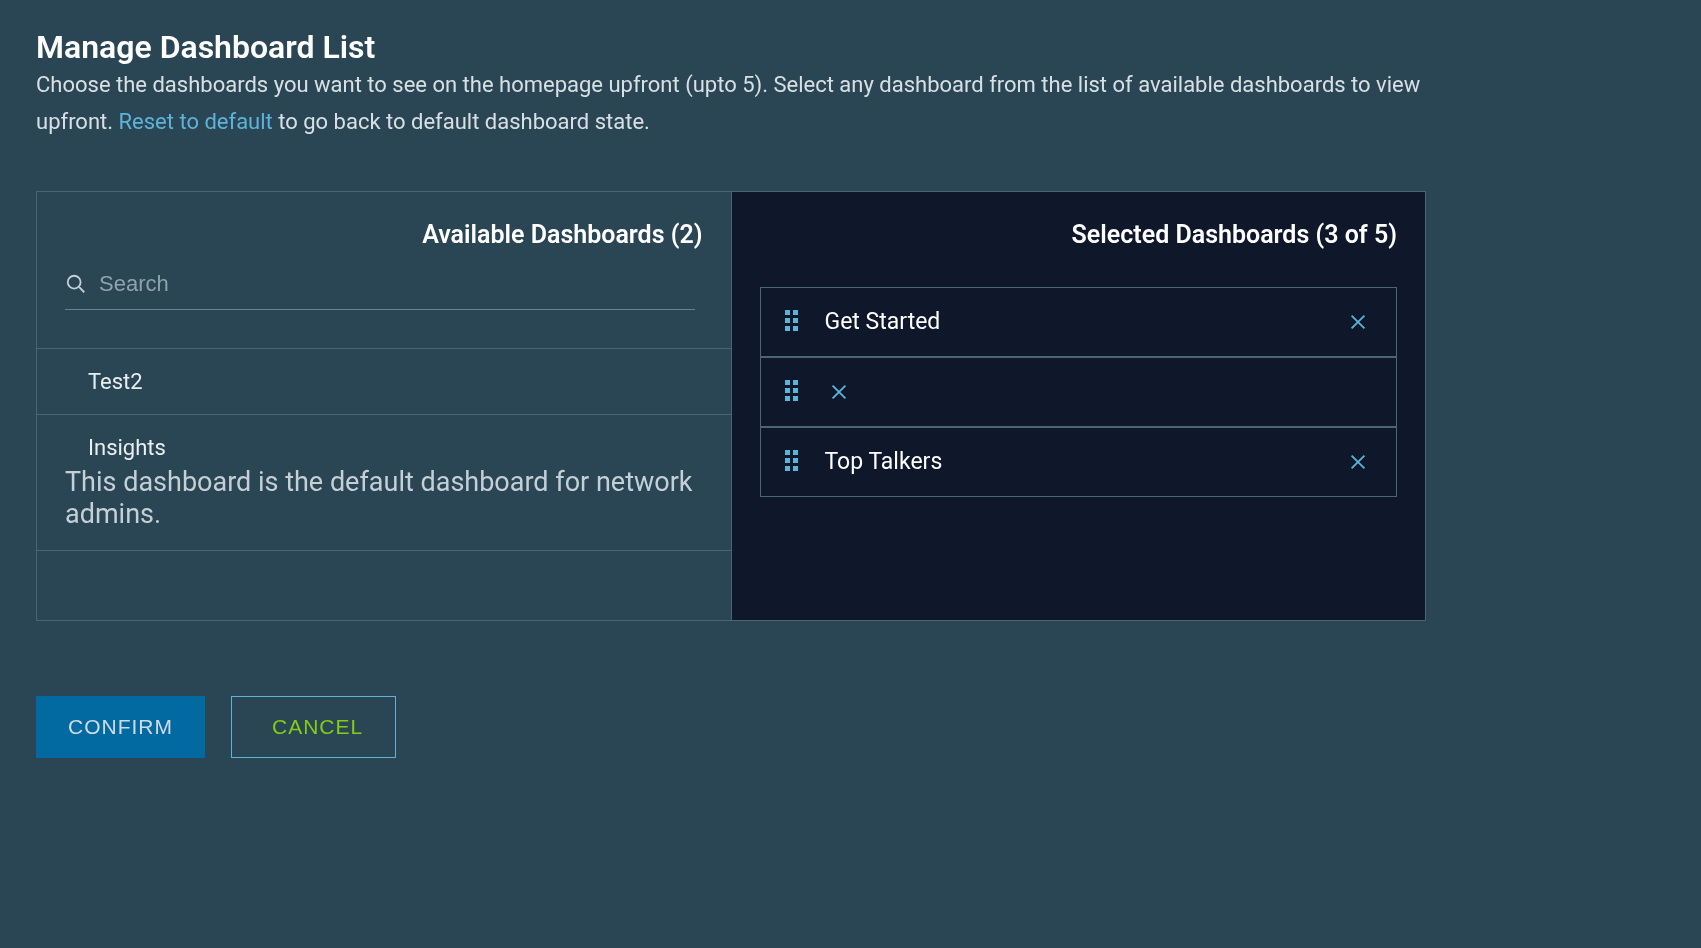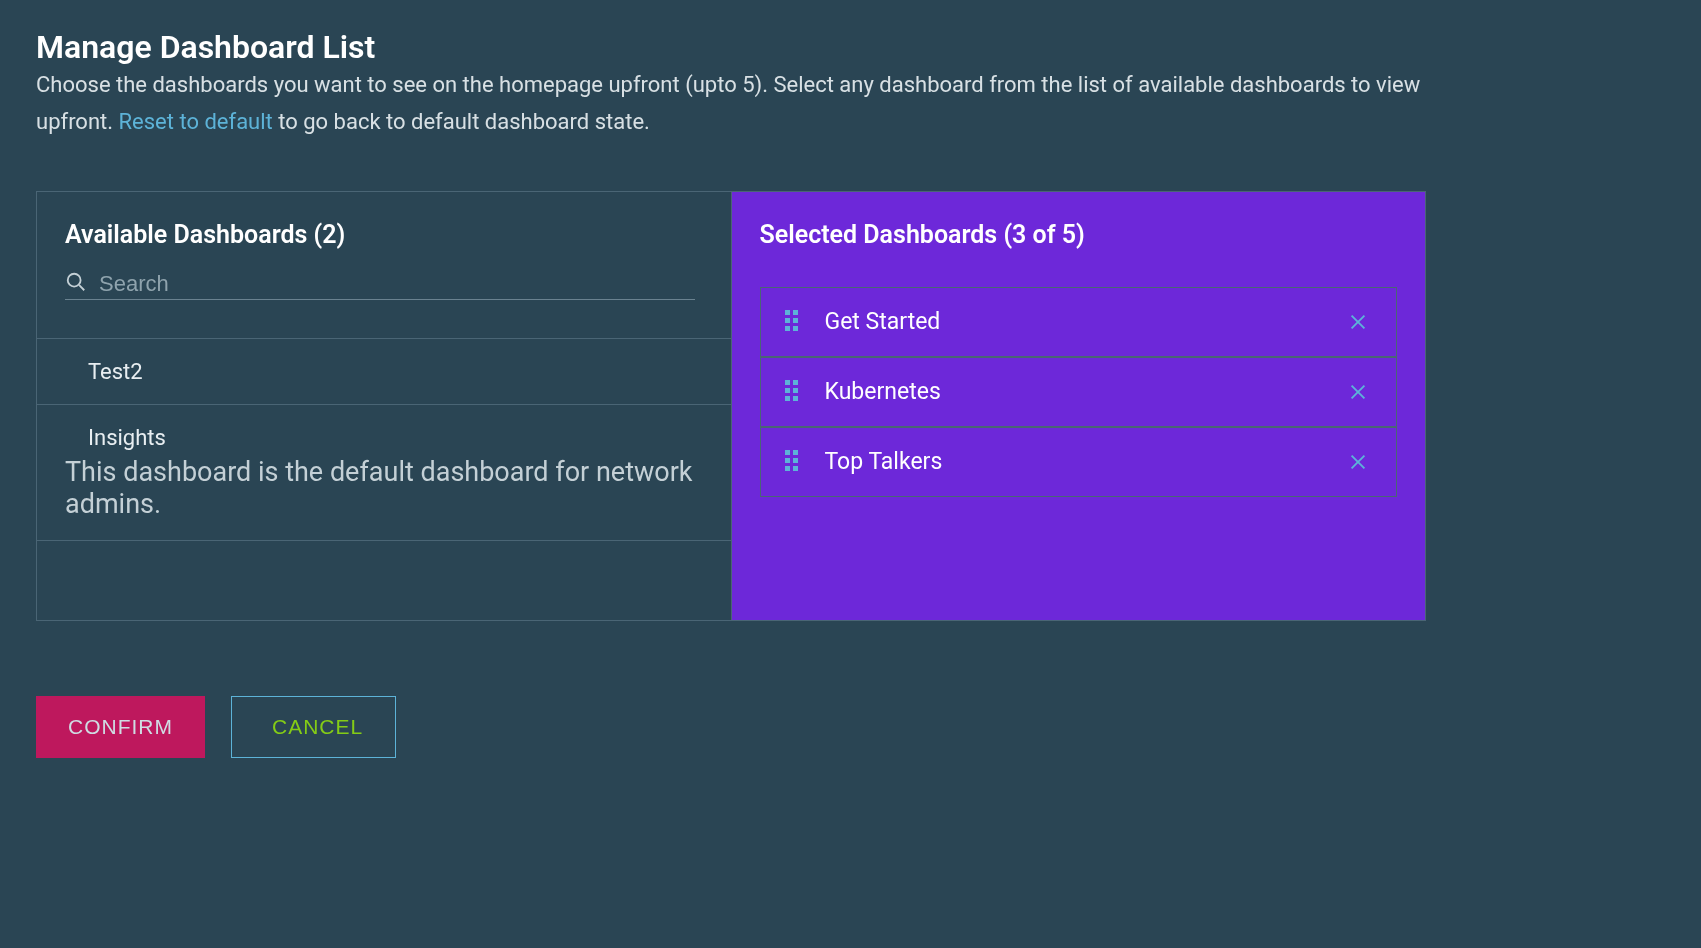--- a/index.html
+++ b/index.html
@@ -39,37 +39,39 @@
       max-width: 1390px;
     }
     .panel-left {
       flex: 1;
       border-right: 1px solid #4a6575;
       display: flex;
       flex-direction: column;
     }
     .panel-right {
       flex: 1;
-      background: #6d28d9;
+      background: #0f172a;
       display: flex;
       flex-direction: column;
     }
     .panel-header {
       padding: 28px 28px 10px 28px;
     }
     .panel-title {
       font-size: 25px;
       font-weight: 600;
       color: #ffffff;
+      text-align: right;
     }
     .search-wrap {
       display: flex;
+      align-items: center;
       margin-top: 22px;
       border-bottom: 1px solid #6a8290;
-      padding-bottom: 2px;
+      padding-bottom: 12px;
       width: 630px;
     }
     .search-icon {
       width: 22px;
       height: 22px;
       margin-right: 12px;
       flex-shrink: 0;
     }
     .search-input {
       background: transparent;
@@ -164,21 +166,21 @@
     }
     .btn {
       padding: 18px 32px;
       font-size: 21px;
       font-weight: 500;
       letter-spacing: 1px;
       cursor: pointer;
       border: none;
     }
     .btn-confirm {
-      background: #be185d;
+      background: #0369a1;
       color: #cfdce3;
     }
     .btn-cancel {
       background: transparent;
       color: #84cc16;
       border: 1px solid #5db3d8;
       padding-left: 40px;
     }
   </style>
 </head>
@@ -247,21 +249,20 @@
         <div class="drag-handle">
           <div class="drag-dots">
               <span></span>
               <span></span>
               <span></span>
               <span></span>
               <span></span>
               <span></span>
             </div>
         </div>
-        <div class="selected-label">Kubernetes</div>
         <div class="remove-btn">
           <svg viewBox="0 0 24 24" fill="none" stroke="#5db3d8" stroke-width="2">
             <line x1="5" y1="5" x2="19" y2="19"></line>
             <line x1="19" y1="5" x2="5" y2="19"></line>
           </svg>
         </div>
       </div>
 
       <div class="selected-item">
         <div class="drag-handle">

